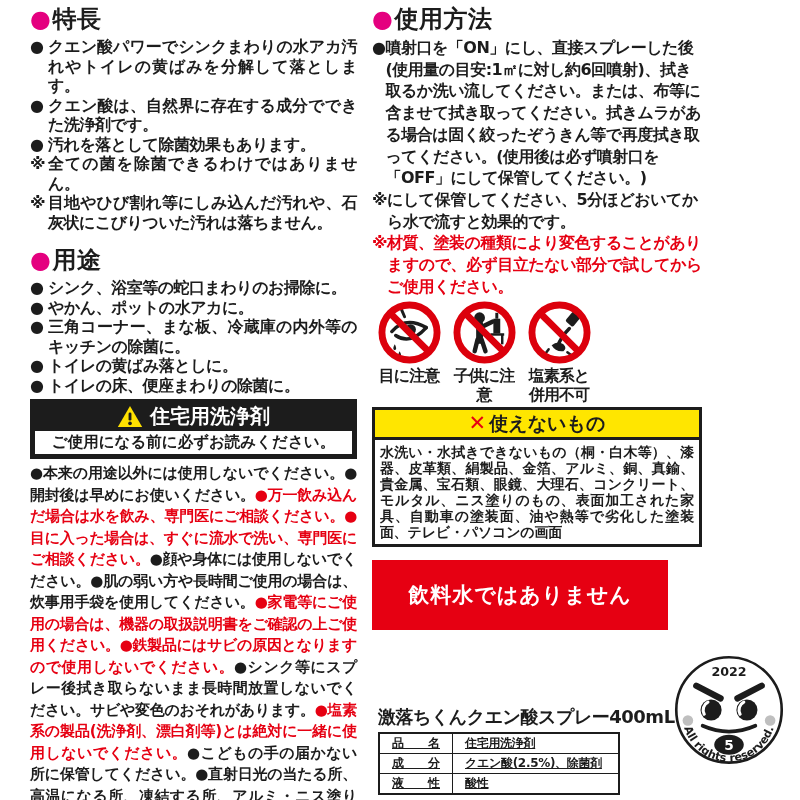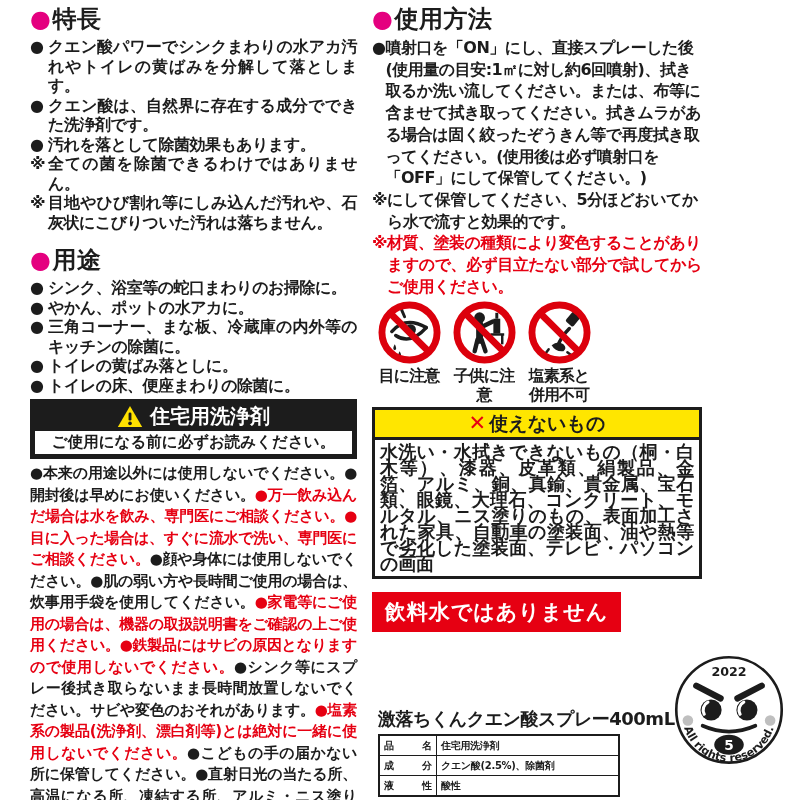--- a/index.html
+++ b/index.html
@@ -29,32 +29,32 @@
 
   .icons-row{display:flex;margin-top:4px;}
   .icon-item{width:74px;display:flex;flex-direction:column;align-items:center;}
   .icon-item + .icon-item{margin-left:1px;}
   .icon-label{font-size:16px;line-height:19px;text-align:center;white-space:pre-line;letter-spacing:-1px;margin-top:2px;}
 
   .unusable{border:3px solid #1c1c1c;margin-top:3px;}
   .unusable-head{background:#ffe600;border-bottom:3px solid #1c1c1c;text-align:center;
                  font-size:19px;line-height:25px;padding:1px 8px;}
   .unusable-head .xmark{color:#e60012;font-size:21px;margin-right:3px;}
-  .unusable-body{padding:4px 5px;font-size:18px;line-height:16px;text-align:justify;letter-spacing:-0.2px;}
-
-  .drink-box{background:#e60012;color:#ffffff;width:249px;text-align:center;
-             font-size:21px;line-height:26px;padding:7px 0;margin-top:13px;letter-spacing:1px;}
+  .unusable-body{padding:4px 5px;font-size:14px;line-height:16px;text-align:justify;letter-spacing:-0.2px;}
+
+  .drink-box{background:#e60012;color:#ffffff;width:296px;text-align:center;
+             font-size:21px;line-height:26px;padding:22px 0;margin-top:13px;letter-spacing:1px;}
 
   .product-block{margin-top:74px;margin-left:6px;width:246px;}
   .product-line{white-space:nowrap;}
   .pname{font-size:18px;font-weight:600;letter-spacing:-0.5px;}
   .pcode{font-size:20px;font-weight:800;margin-left:5px;letter-spacing:0.5px;}
 
   table.spec{border-collapse:collapse;margin-top:3px;width:242px;border:2.5px solid #1c1c1c;}
-  table.spec td{border:1.8px solid #1c1c1c;font-size:10px;line-height:17px;padding:1px 4px;}
+  table.spec td{border:1.8px solid #1c1c1c;font-size:12px;line-height:17px;padding:1px 12px;text-decoration:underline;}
   td.spec-label{width:48px;text-align:justify;text-align-last:justify;font-weight:800;}
   td.spec-value{font-weight:600;letter-spacing:-0.3px;}
 
   .mascot-block{position:absolute;left:671px;top:654px;width:142px;text-align:left;}
   .company{font-size:12px;line-height:14px;letter-spacing:-0.5px;font-weight:400;margin-top:36px;}
 </style>
 </head>
 <body>
 
 <div class="page">

